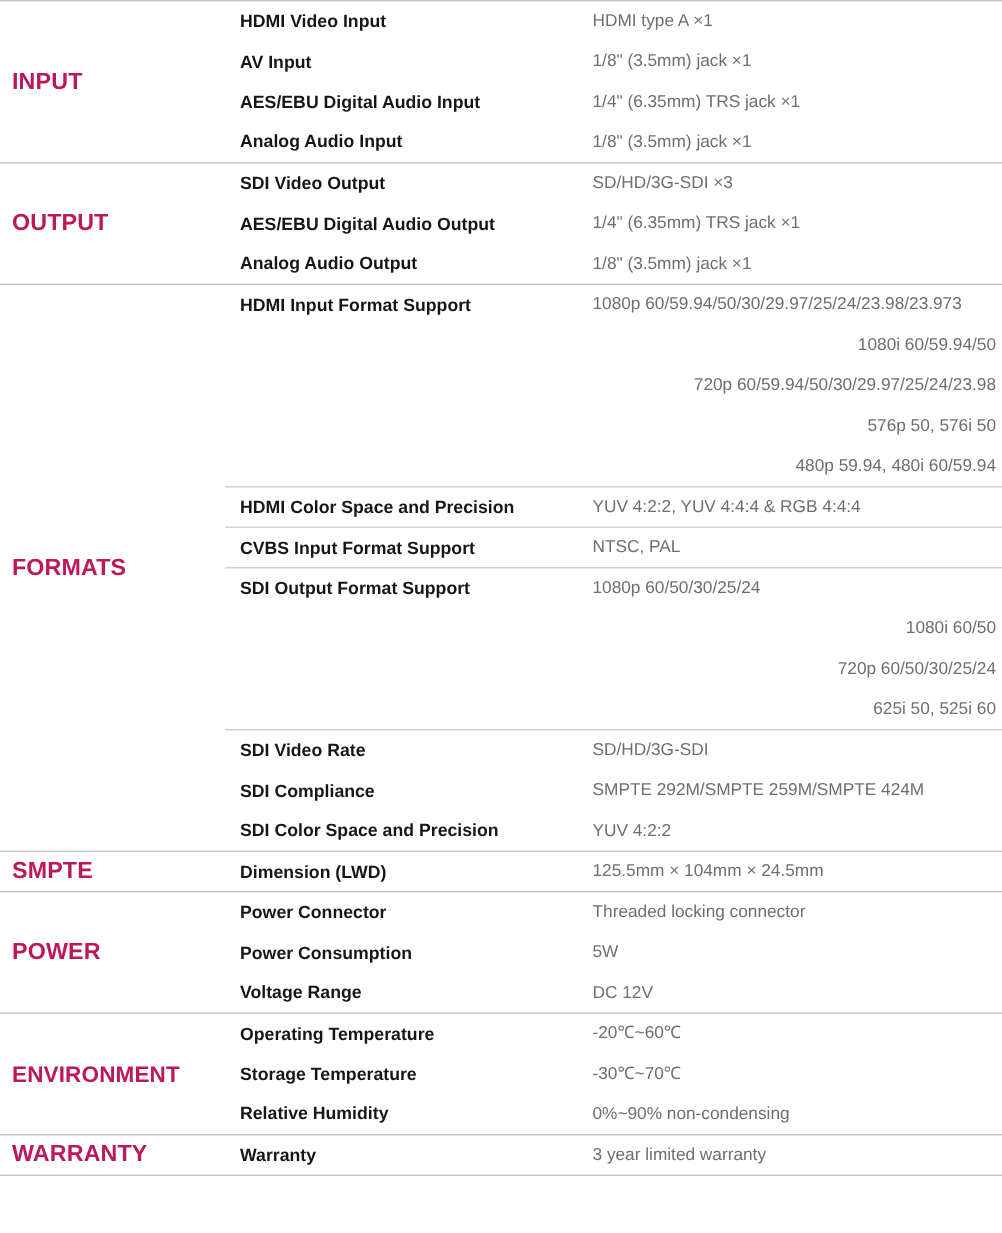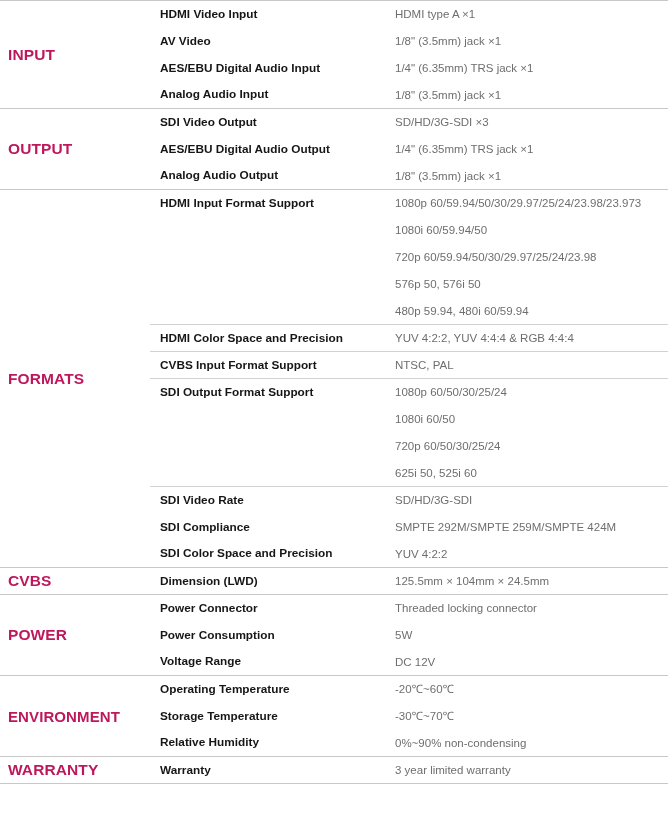--- a/index.html
+++ b/index.html
@@ -54,21 +54,21 @@
     padding: 0 4px 0 3px;
     font-size: 11.5px;
     font-weight: normal;
     color: #6e6e6e;
     line-height: 1.25;
     white-space: nowrap;
   }
 
   
   tr.spec-row { height: 27px; }
-  tr.cont-row { height: 27px; }
+  tr.cont-row { height: 27px; text-align: right; }
 
   
   
   tr.section-start > td {
     border-top: 1.6px solid #c8c8c8;
   }
   
   tr.inner-div > td.prop-label,
   tr.inner-div > td.prop-value {
     border-top: 1px solid #d2d2d2;
@@ -92,21 +92,21 @@
     <col class="c-label">
     <col class="c-value">
   </colgroup>
   <tbody id="spec-body">
       <tr class="spec-row section-start table-top">
         <td class="section-name" rowspan="4">INPUT</td>
         <td class="prop-label">HDMI Video Input</td>
         <td class="prop-value">HDMI type A ×1</td>
       </tr>
       <tr class="spec-row">
-        <td class="prop-label">AV Video</td>
+        <td class="prop-label">AV Input</td>
         <td class="prop-value">1/8" (3.5mm) jack ×1</td>
       </tr>
       <tr class="spec-row">
         <td class="prop-label">AES/EBU Digital Audio Input</td>
         <td class="prop-value">1/4" (6.35mm) TRS jack ×1</td>
       </tr>
       <tr class="spec-row">
         <td class="prop-label">Analog Audio Input</td>
         <td class="prop-value">1/8" (3.5mm) jack ×1</td>
       </tr>
@@ -174,21 +174,21 @@
       </tr>
       <tr class="spec-row">
         <td class="prop-label">SDI Compliance</td>
         <td class="prop-value">SMPTE 292M/SMPTE 259M/SMPTE 424M</td>
       </tr>
       <tr class="spec-row">
         <td class="prop-label">SDI Color Space and Precision</td>
         <td class="prop-value">YUV 4:2:2</td>
       </tr>
       <tr class="spec-row section-start">
-        <td class="section-name" rowspan="1">CVBS</td>
+        <td class="section-name" rowspan="1">SMPTE</td>
         <td class="prop-label">Dimension (LWD)</td>
         <td class="prop-value">125.5mm × 104mm × 24.5mm</td>
       </tr>
       <tr class="spec-row section-start">
         <td class="section-name" rowspan="3">POWER</td>
         <td class="prop-label">Power Connector</td>
         <td class="prop-value">Threaded locking connector</td>
       </tr>
       <tr class="spec-row">
         <td class="prop-label">Power Consumption</td>

